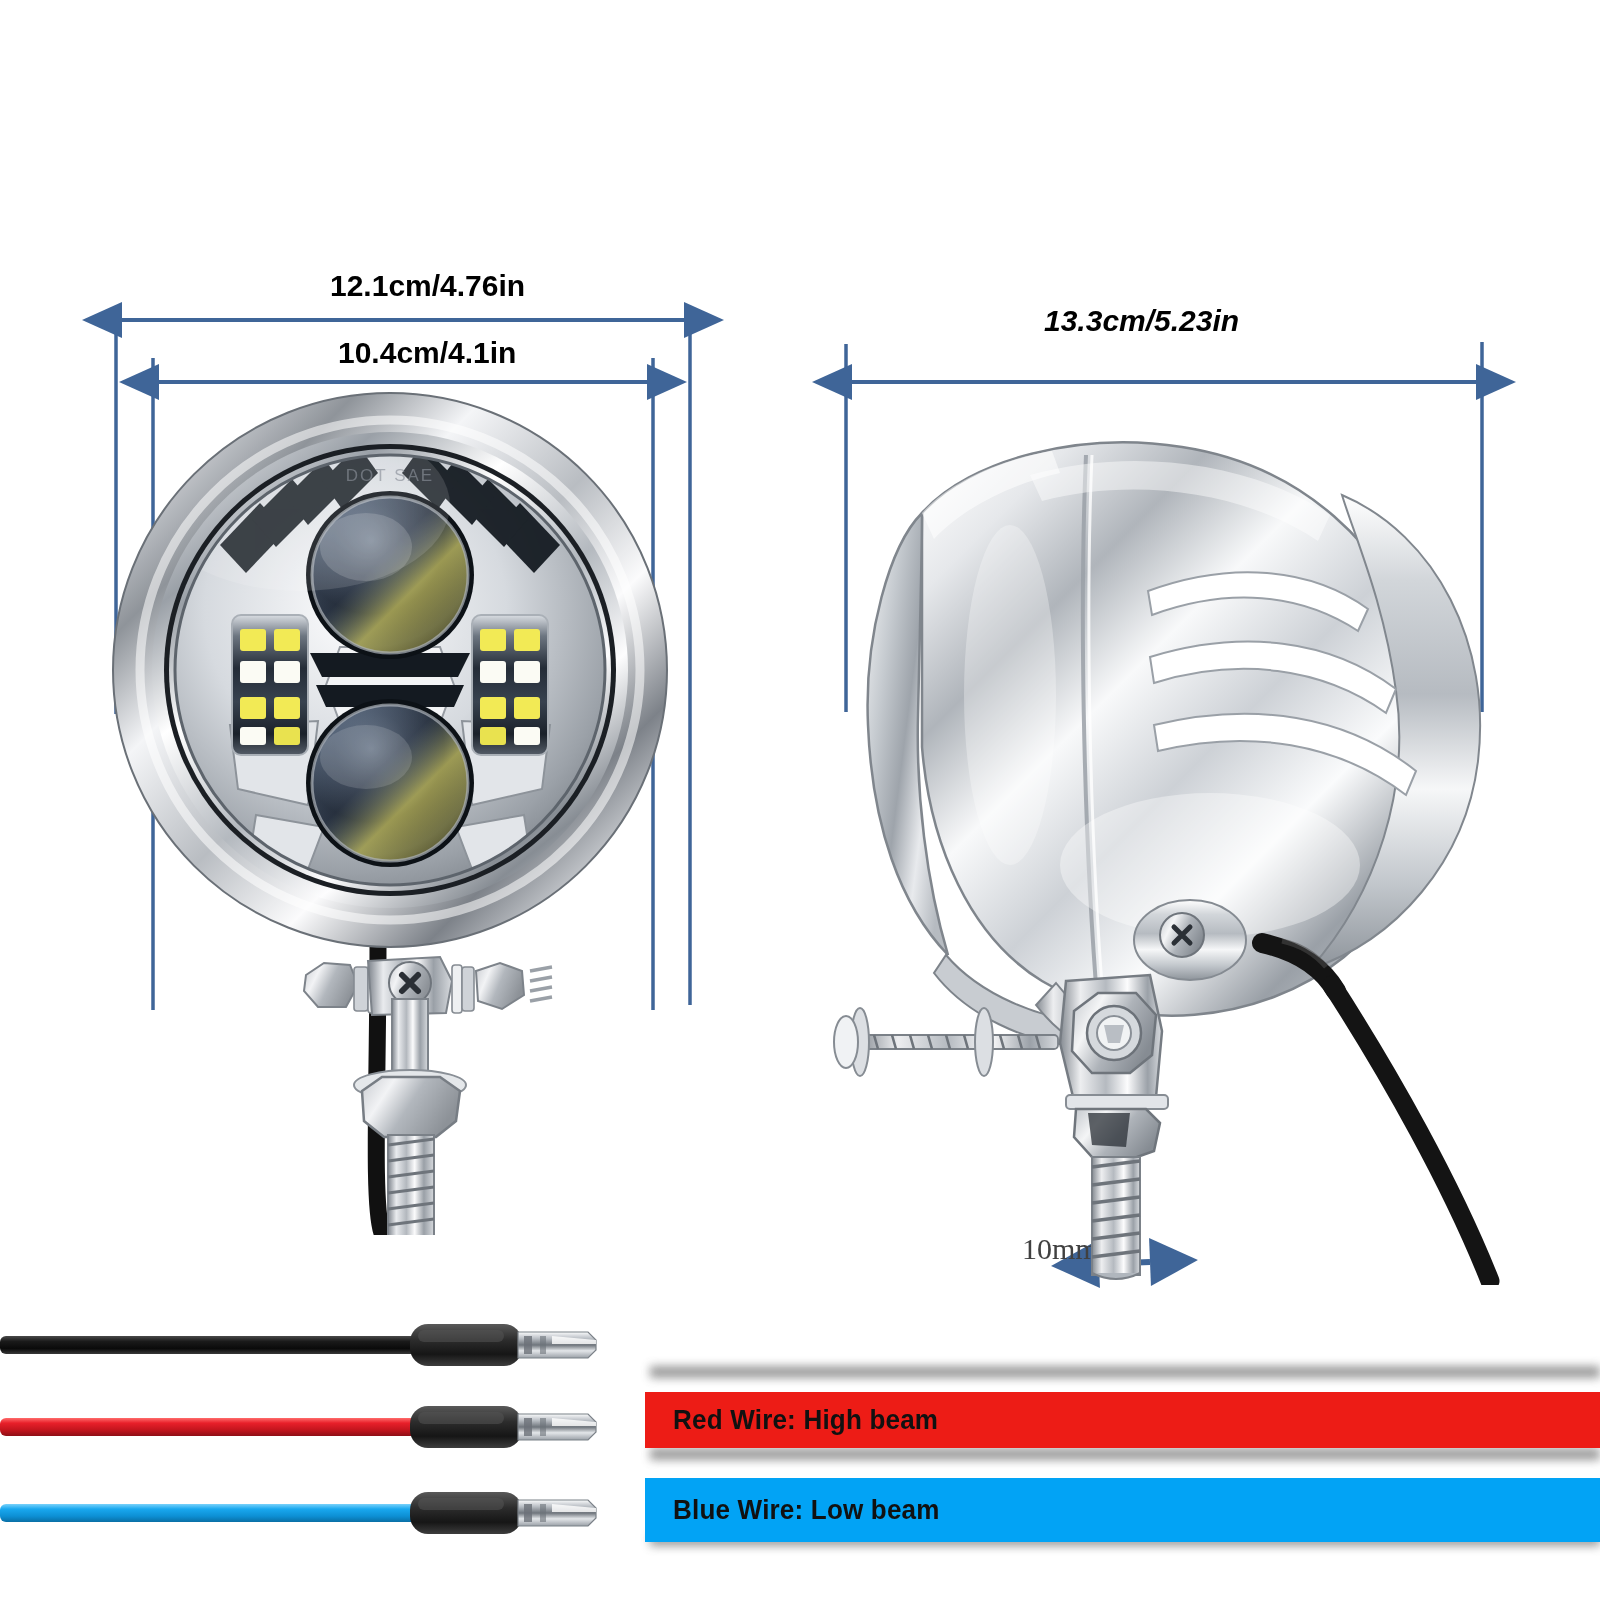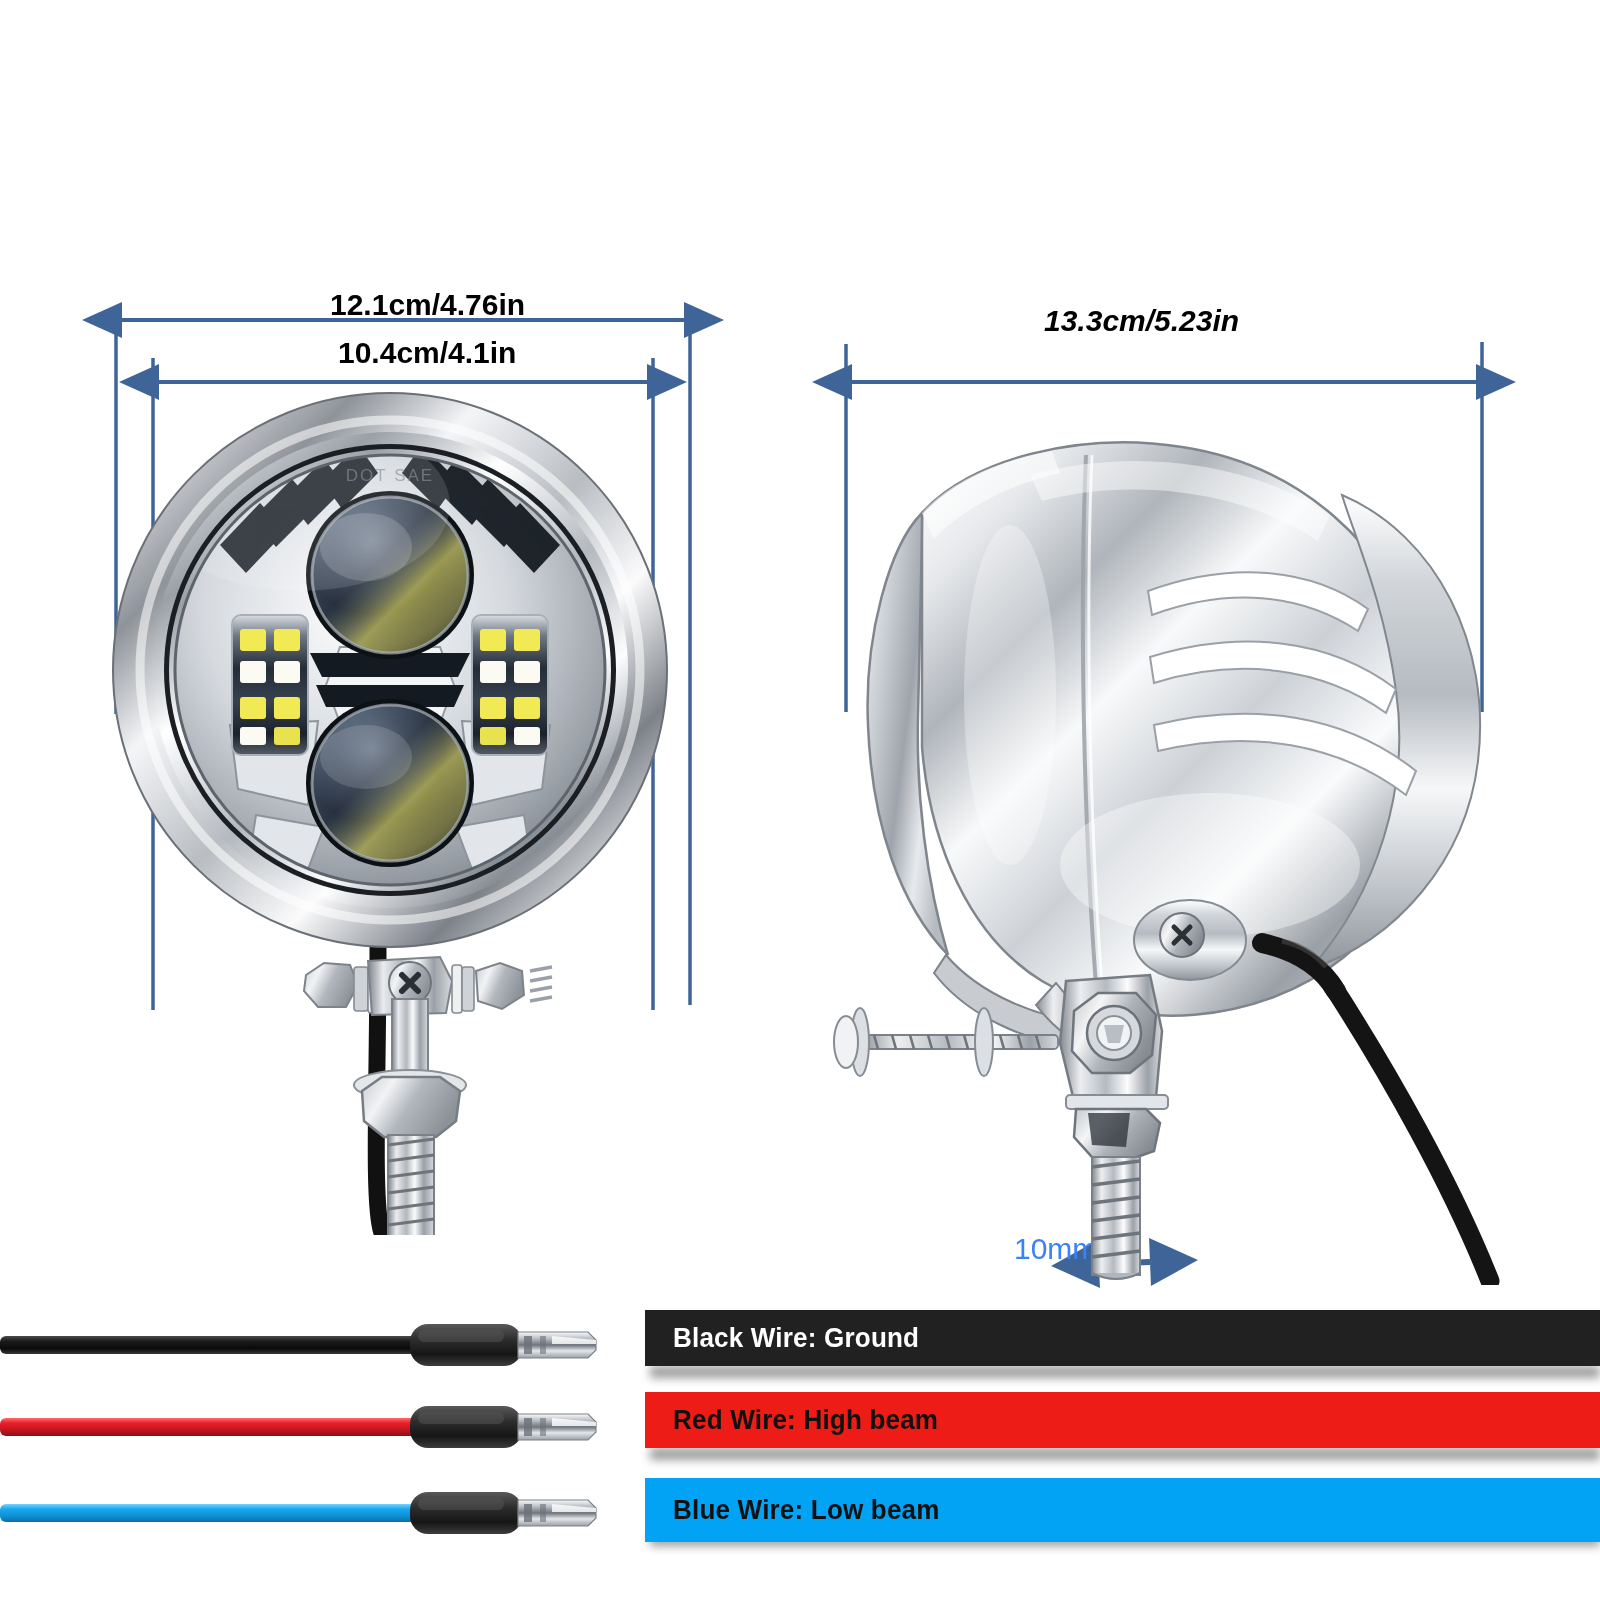--- a/index.html
+++ b/index.html
@@ -33,22 +33,22 @@
     font-family:"Liberation Sans", sans-serif;
   }
 
   
   .dims{position:absolute;left:0;top:0;width:1600px;height:1600px;pointer-events:none;}
   .dimlabel{
     position:absolute;color:#000;font-size:30px;font-weight:600;
     font-family:"Liberation Sans", sans-serif;white-space:nowrap;
   }
   .mmlabel{
-    position:absolute;color:#3b82f6;font-size:30px;font-weight:500;
-    font-family:Liberation Sans, sans-serif;white-space:nowrap;
+    position:absolute;color:#404040;font-size:30px;font-weight:500;
+    font-family:Liberation Serif, serif;white-space:nowrap;margin-left:8px;
   }
 
   
   .product{position:absolute;}
 
   
   .wire-row{position:absolute;}
 
   .bar{position:absolute;display:flex;align-items:center;}
   .bar-shadow{position:absolute;background:#8a8a8a;filter:blur(5px);opacity:.85;}
@@ -88,21 +88,21 @@
     <line x1="653" y1="358" x2="653" y2="1010" stroke="#3F6598" stroke-width="3.5"></line>
     <line x1="155" y1="382" x2="651" y2="382" stroke="#3F6598" stroke-width="4" marker-start="url(#arrL)" marker-end="url(#arrR)"></line>
 
     <line x1="846" y1="344" x2="846" y2="712" stroke="#3F6598" stroke-width="3.5"></line>
     <line x1="1482" y1="342" x2="1482" y2="712" stroke="#3F6598" stroke-width="3.5"></line>
     <line x1="848" y1="382" x2="1480" y2="382" stroke="#3F6598" stroke-width="4" marker-start="url(#arrL)" marker-end="url(#arrR)"></line>
 
     <line x1="1099" y1="1264" x2="1150" y2="1262" stroke="#3F6598" stroke-width="6" marker-start="url(#arrBlueL)" marker-end="url(#arrBlueR)"></line>
   </svg>
 
-  <div class="dimlabel" style="left:330px;top:288px;">12.1cm/4.76in</div>
+  <div class="dimlabel" style="left:330px;top:269px;">12.1cm/4.76in</div>
   <div class="dimlabel" style="left:338px;top:336px;">10.4cm/4.1in</div>
   <div class="dimlabel" style="left:1044px;top:304px;font-style:italic;">13.3cm/5.23in</div>
   <div class="mmlabel" style="left:1014px;top:1232px;">10mm</div>
 
   <svg class="product" style="left:110px;top:385px;" width="600" height="850" viewBox="0 0 600 850">
     <defs>
       <linearGradient id="chromeOuter" x1="0" y1="0" x2="1" y2="1">
         <stop offset="0%" stop-color="#ffffff"></stop>
         <stop offset="10%" stop-color="#d8dade"></stop>
         <stop offset="22%" stop-color="#8f949a"></stop>
@@ -432,23 +432,20 @@
       </defs>
       <rect x="0" y="26" width="420" height="18" rx="6" fill="url(#wBlk)"></rect>
       <rect x="410" y="14" width="112" height="42" rx="18" fill="url(#bootG)"></rect>
       <rect x="418" y="20" width="86" height="12" rx="6" fill="#545454" opacity=".55"></rect>
       <path d="M 518,22 L 588,22 L 596,30 L 596,40 L 588,48 L 518,48 Z" fill="url(#termG)" stroke="#7b8188" stroke-width="1.2"></path>
       <rect x="524" y="26" width="8" height="18" fill="#6b7178" opacity=".8"></rect>
       <rect x="540" y="26" width="6" height="18" fill="#6b7178" opacity=".6"></rect>
       <path d="M 552,26 L 596,30 L 596,34 L 552,34 Z" fill="#ffffff" opacity=".8"></path>
     </svg>
     <div class="bar-shadow" style="left:650px;top:56px;width:950px;height:12px;"></div>
-    <div class="bar" style="left:645px;top:0;width:955px;height:56px;background:#212121;">
-      <span class="bar-text" style="color:#FFFFFF;margin-left:28px;">Black Wire: Ground</span>
-    </div>
   </div>
 
   <div class="wire-row" style="left:0;top:1392px;width:1600px;height:70px;">
     <svg width="660" height="70" viewBox="0 0 660 70" style="position:absolute;left:0;top:0;">
       <defs>
         <linearGradient id="wRed" x1="0" y1="0" x2="0" y2="1">
           <stop offset="0%" stop-color="#ff6b6b"></stop>
             <stop offset="28%" stop-color="#e8202a"></stop>
           <stop offset="68%" stop-color="#c1151d"></stop>
             <stop offset="100%" stop-color="#8e0f16"></stop>

